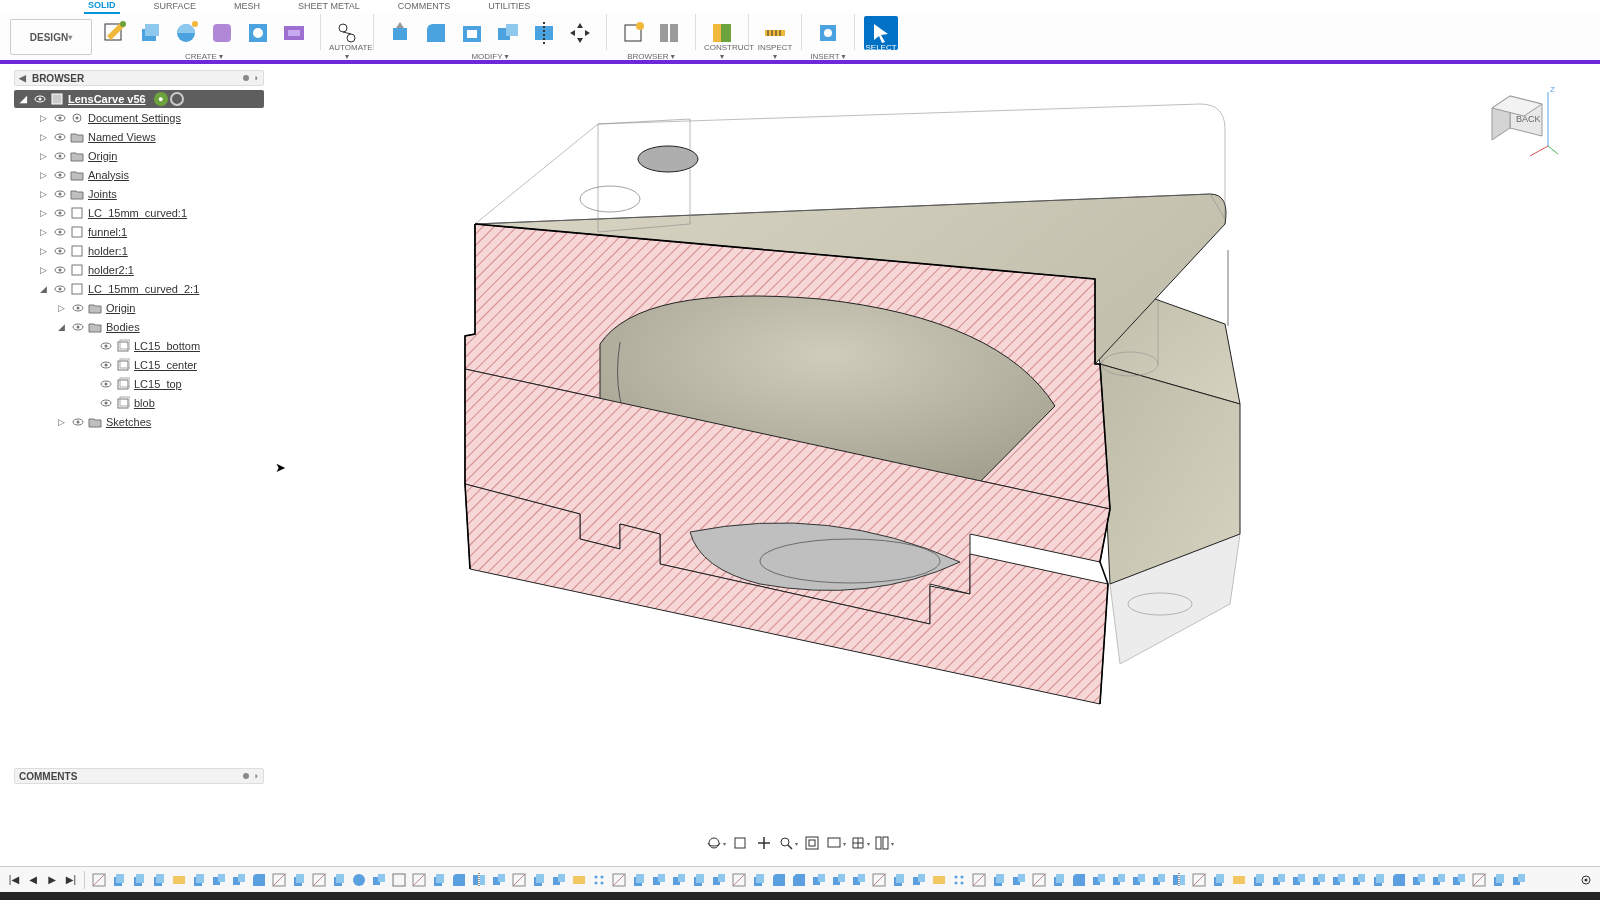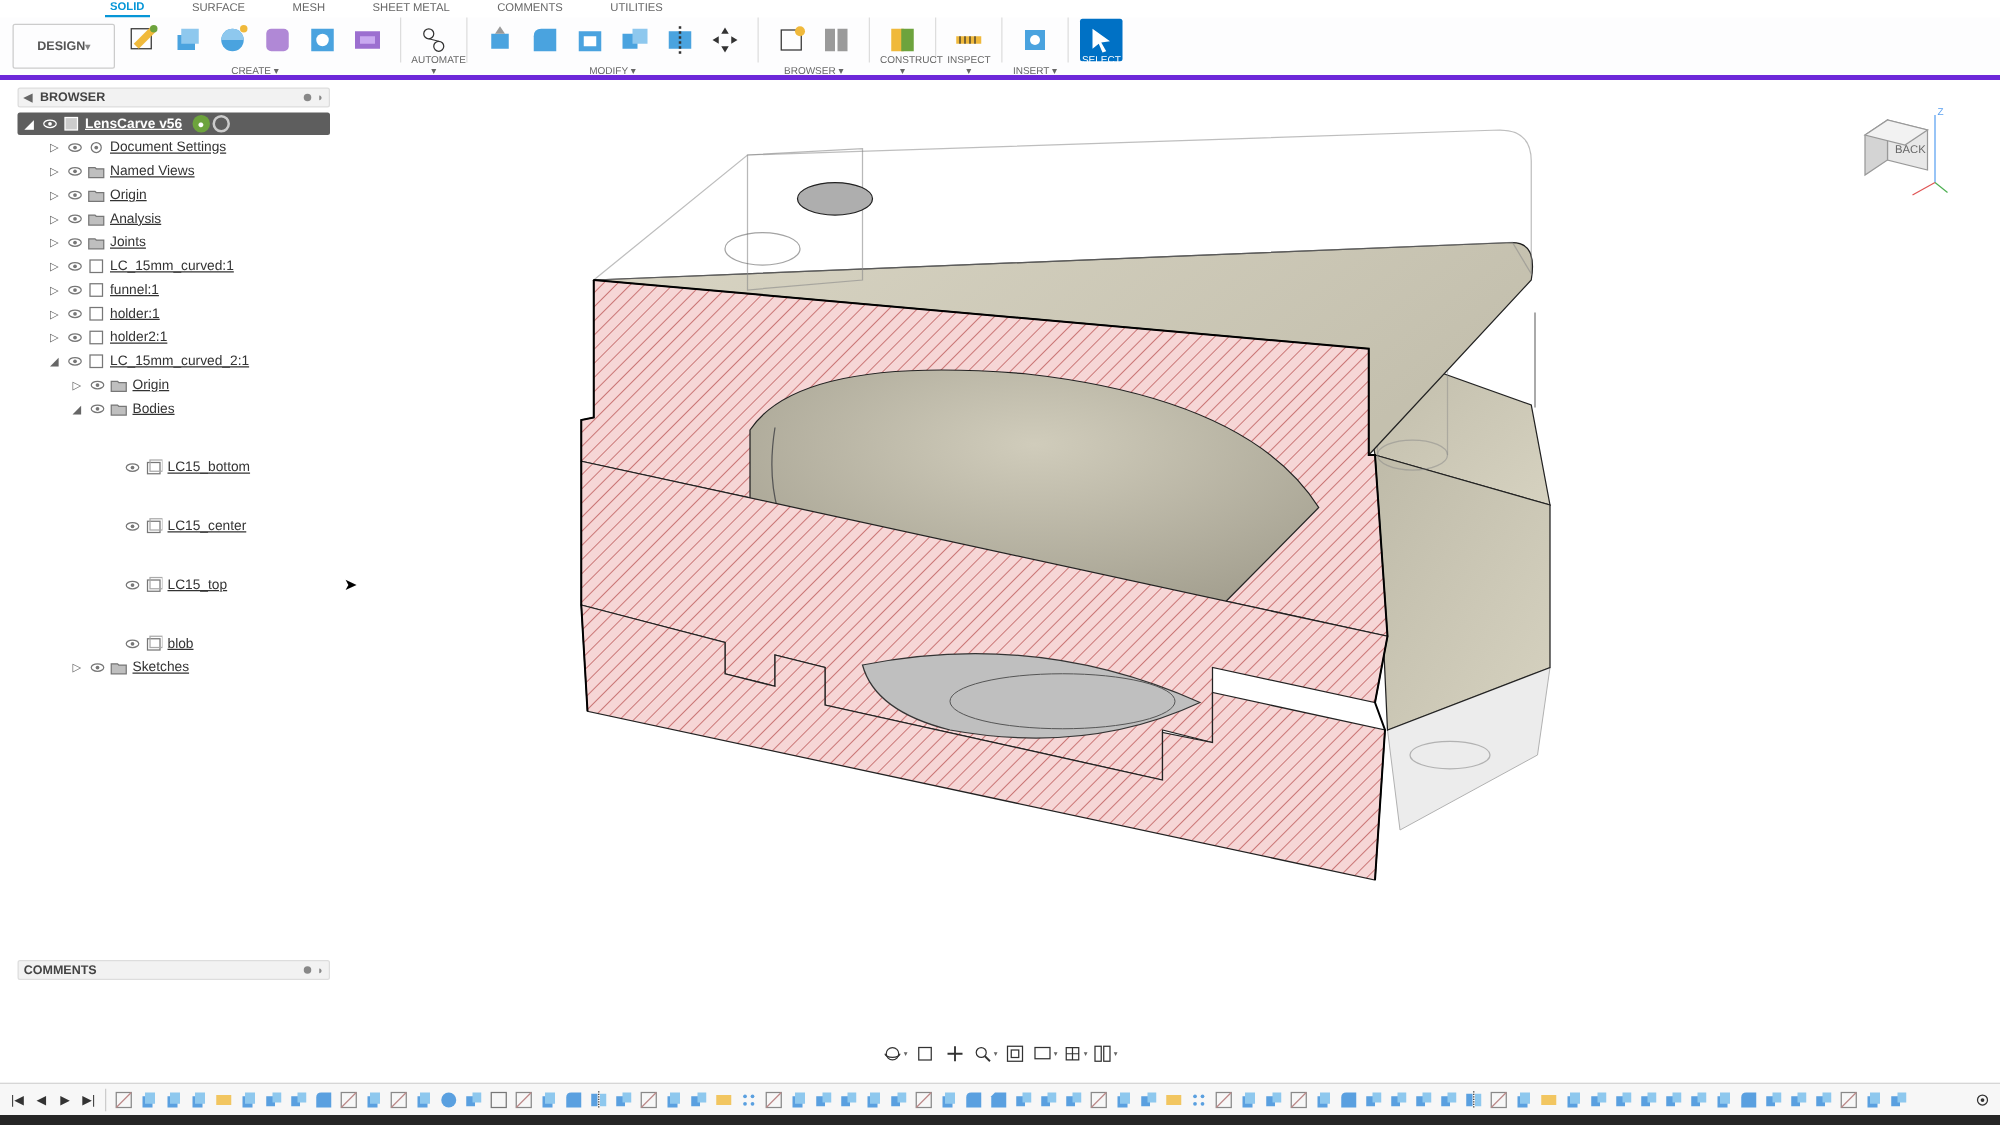--- a/index.html
+++ b/index.html
@@ -8,21 +8,21 @@
 
   
   .tabstrip { height: 14px; display: flex; align-items: center; padding-left: 84px; gap: 30px; font-size: 9px; color: #666; }
   .tabstrip .tab { padding: 0 4px 2px 4px; cursor: pointer; }
   .tabstrip .tab.active { color: #0696D7; border-bottom: 2px solid #0696D7; font-weight: 600; }
 
   
   .toolbar { height: 50px; display: flex; align-items: center; padding: 0 10px; border-bottom: 4px solid #6d28d9; gap: 4px; background: #fdfdfe; }
   .toolbar .ws-select { width: 82px; height: 36px; display: flex; align-items: center; justify-content: center; font-size: 10px; font-weight: 600; color: #555; border: 1px solid #ccc; border-radius: 2px; cursor: pointer; }
   .toolbar .ws-select::after { content: " ▾"; font-size: 8px; color: #888; }
-  .tool-group { display: flex; align-items: center; height: 46px; position: relative; text-decoration: underline; }
+  .tool-group { display: flex; align-items: flex-end; height: 46px; position: relative; text-decoration: underline; }
   .tool-group .glabel { position: absolute; bottom: -1px; left: 0; right: 0; text-align: center; font-size: 8px; color: #666; }
   .tool-group .glabel::after { content: " ▾"; }
   .tb-btn { width: 34px; height: 34px; margin: 0 1px 10px 1px; display: flex; align-items: center; justify-content: center; cursor: pointer; border-radius: 2px; }
   .tb-btn.sel { background: #0071c5; }
   .tb-btn svg { width: 26px; height: 26px; }
   .tool-sep { width: 1px; height: 36px; background: #ddd; margin: 0 4px 10px 4px; }
 
   
   .main { flex: 1; position: relative; background: #fff; }
 
@@ -30,21 +30,21 @@
   .browser { position: absolute; top: 6px; left: 14px; width: 250px; background: #fff; }
   .panel-head { height: 16px; display: flex; align-items: center; background: #f2f2f2; border: 1px solid #ddd; border-radius: 2px; padding: 0 4px; font-size: 10px; color: #444; font-weight: 600; position: relative; }
   .panel-head .collapse { margin-right: 6px; cursor: pointer; font-size: 9px; color: #666; }
   .panel-head .bullet { position: absolute; right: 14px; width: 6px; height: 6px; border-radius: 50%; background: #888; }
   .panel-head .bullet2 { position: absolute; right: 4px; font-size: 9px; color: #888; }
 
   .tree { padding: 4px 0 0 0; }
   .trow { height: 19px; display: flex; align-items: center; gap: 4px; font-size: 11px; color: #333; padding-left: 4px; cursor: default; }
   .trow.lvl1 { padding-left: 26px; }
   .trow.lvl2 { padding-left: 44px; }
-  .trow.lvl3 { padding-left: 72px; margin-top: 28px; }
+  .trow.lvl3 { padding-left: 72px; }
   .trow .arrow { width: 10px; font-size: 9px; color: #666; cursor: pointer; }
   .trow .eye { width: 12px; height: 12px; }
   .trow .eye svg { width: 12px; height: 12px; }
   .trow .ico { width: 14px; height: 14px; display: flex; align-items: center; justify-content: center; }
   .trow .ico svg { width: 14px; height: 14px; }
   .trow .label { white-space: nowrap; text-decoration: underline; }
   .trow.root { background: #5e5e5e; color: #fff; border-radius: 2px; padding-left: 6px; height: 18px; font-weight: 600; font-size: 11px; }
   .trow.root .arrow { color: #fff; }
   .trow.root .badges { margin-left: 4px; display: flex; gap: 2px; }
   .root-badge { width: 14px; height: 14px; border-radius: 50%; display: flex; align-items: center; justify-content: center; font-size: 9px; }

